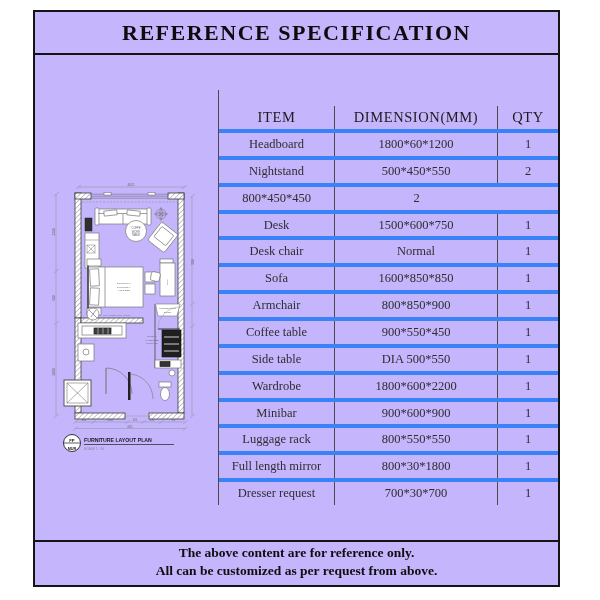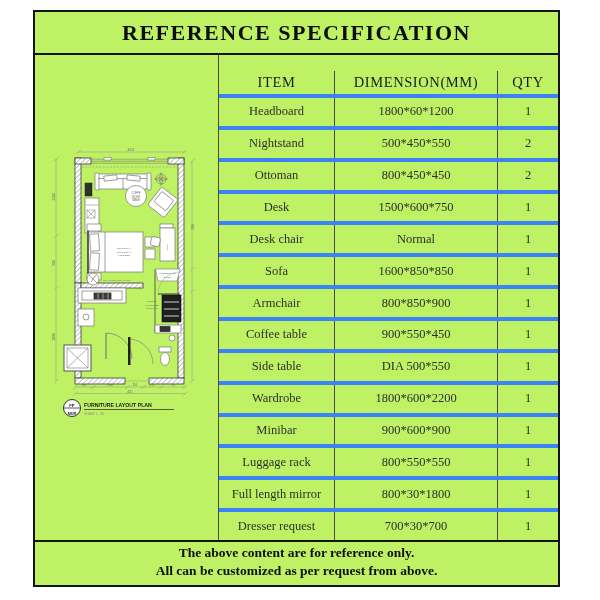--- a/index.html
+++ b/index.html
@@ -1,19 +1,19 @@
 <!DOCTYPE html>
 <html><head>
 <meta charset="utf-8">
 <style>
   html,body{margin:0;padding:0;}
   body{width:600px;height:600px;background:#ffffff;position:relative;
        font-family:"Liberation Serif", serif; -webkit-font-smoothing:antialiased;}
   .frame{position:absolute;left:33px;top:10px;width:527px;height:577px;
-         border:2px solid #141414;background:#bef264;display:flex;flex-direction:column;box-sizing:border-box;}
+         border:2px solid #141414;background:#c4b5fd;display:flex;flex-direction:column;box-sizing:border-box;gap:35px;}
   .title-bar{height:41px;border-bottom:2px solid #141414;display:flex;align-items:center;justify-content:center;
          font-weight:bold;font-size:22px;letter-spacing:1.5px;color:#0c0c0c;}
   .body-area{flex:1;display:flex;position:relative;min-height:0;}
   .plan-pane{width:183px;position:relative;}
   .plan-svg{position:absolute;left:13px;top:86px;}
   .table-pane{flex:1;border-left:1px solid #4a4a4a;display:flex;flex-direction:column;min-width:0;}
   .thead{height:23px;display:grid;grid-template-columns:116px 163px 1fr;margin-top:16px;}
   .trow{flex:1;display:grid;grid-template-columns:116px 163px 1fr;border-top:4px solid #3b82f6;}
   .cell{display:flex;align-items:center;justify-content:center;border-right:1px solid #4a4a4a;
         font-size:12.5px;color:#2e2e2e;white-space:nowrap;overflow:hidden;}
@@ -247,21 +247,20 @@
         <div class="cell">Headboard</div>
         <div class="cell">1800*60*1200</div>
         <div class="cell">1</div>
       </div>
       <div class="trow">
         <div class="cell">Nightstand</div>
         <div class="cell">500*450*550</div>
         <div class="cell">2</div>
       </div>
       <div class="trow">
-        <div class="cell">Ottoman</div>
         <div class="cell">800*450*450</div>
         <div class="cell">2</div>
       </div>
       <div class="trow">
         <div class="cell">Desk</div>
         <div class="cell">1500*600*750</div>
         <div class="cell">1</div>
       </div>
       <div class="trow">
         <div class="cell">Desk chair</div>

